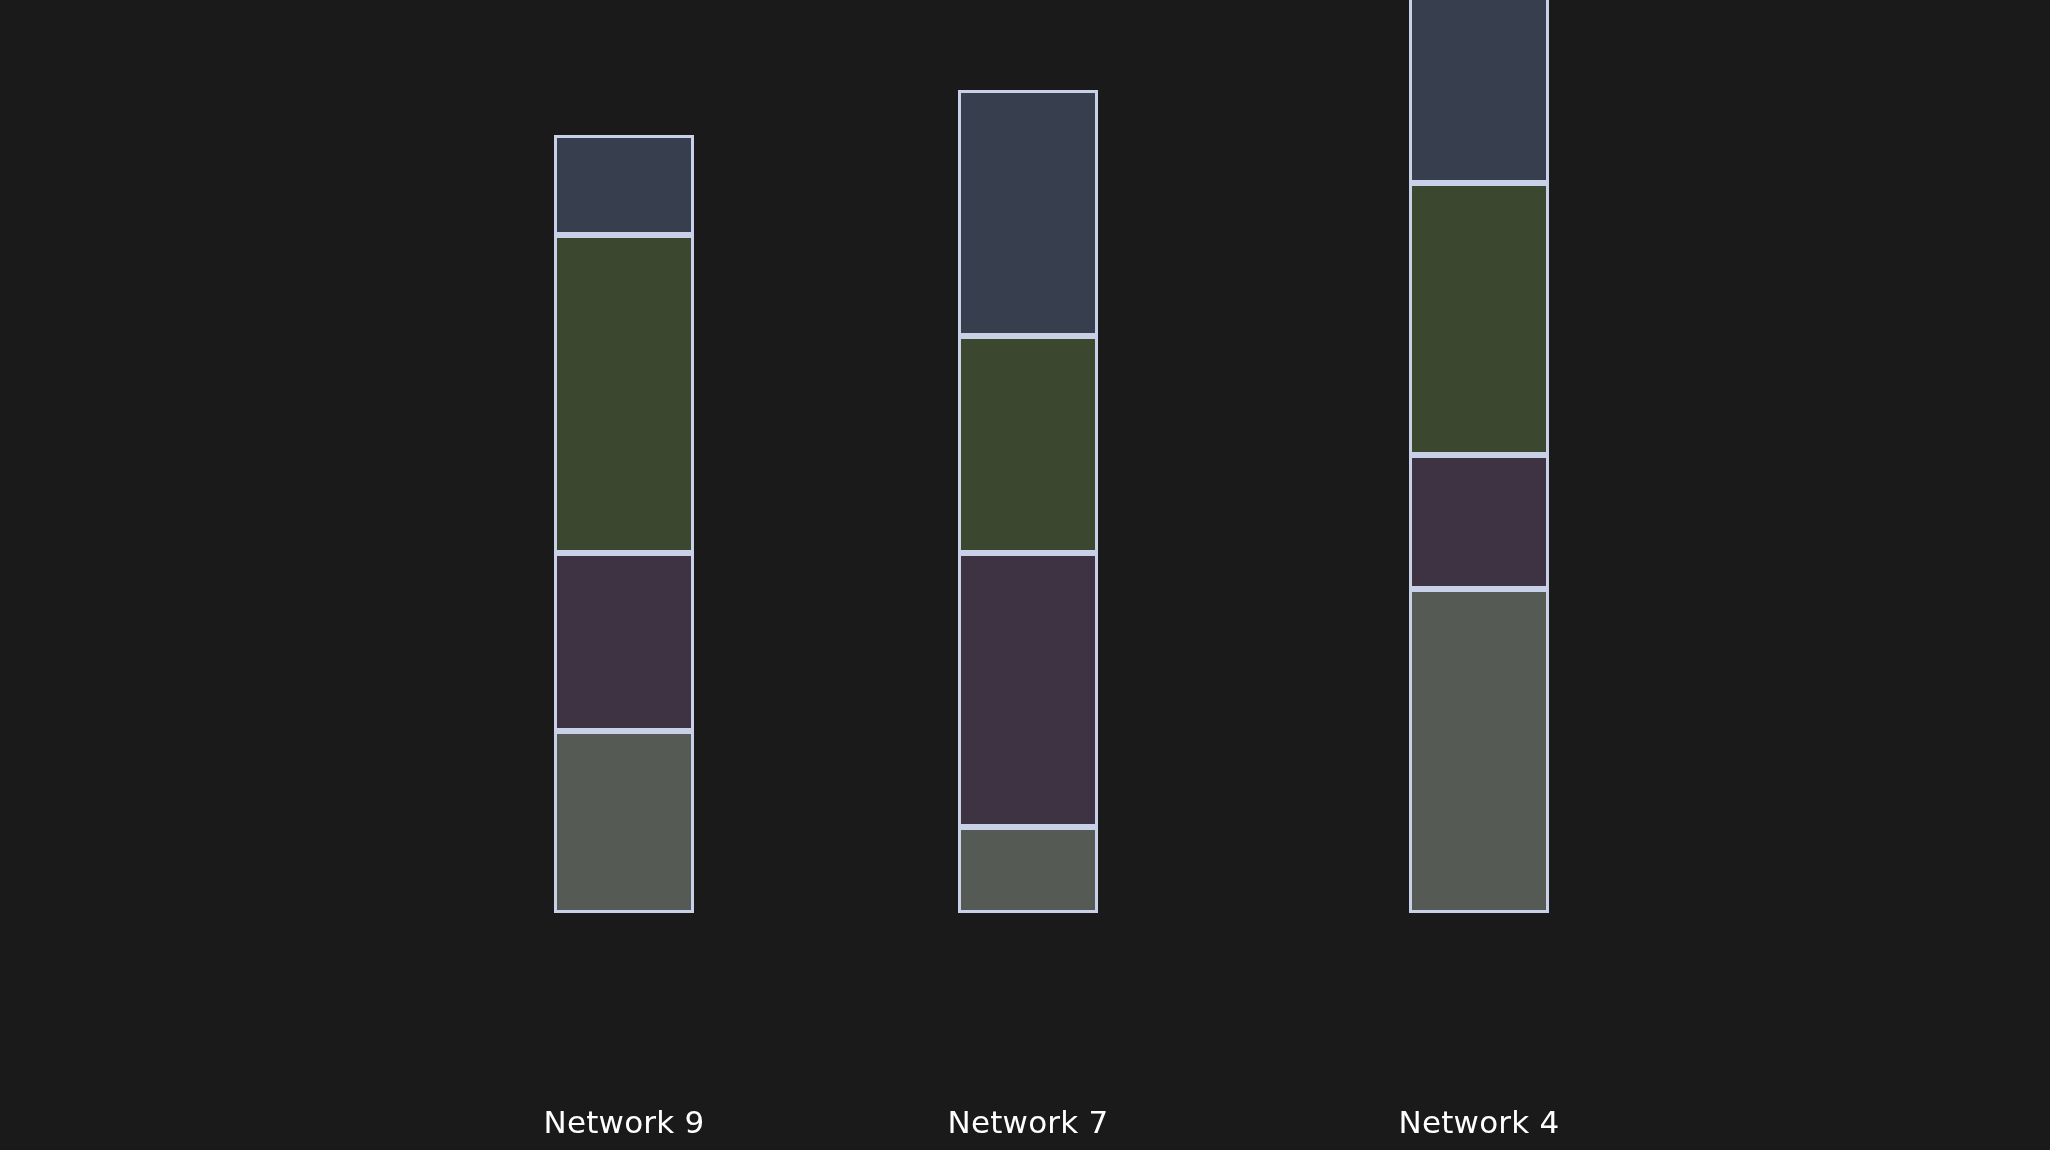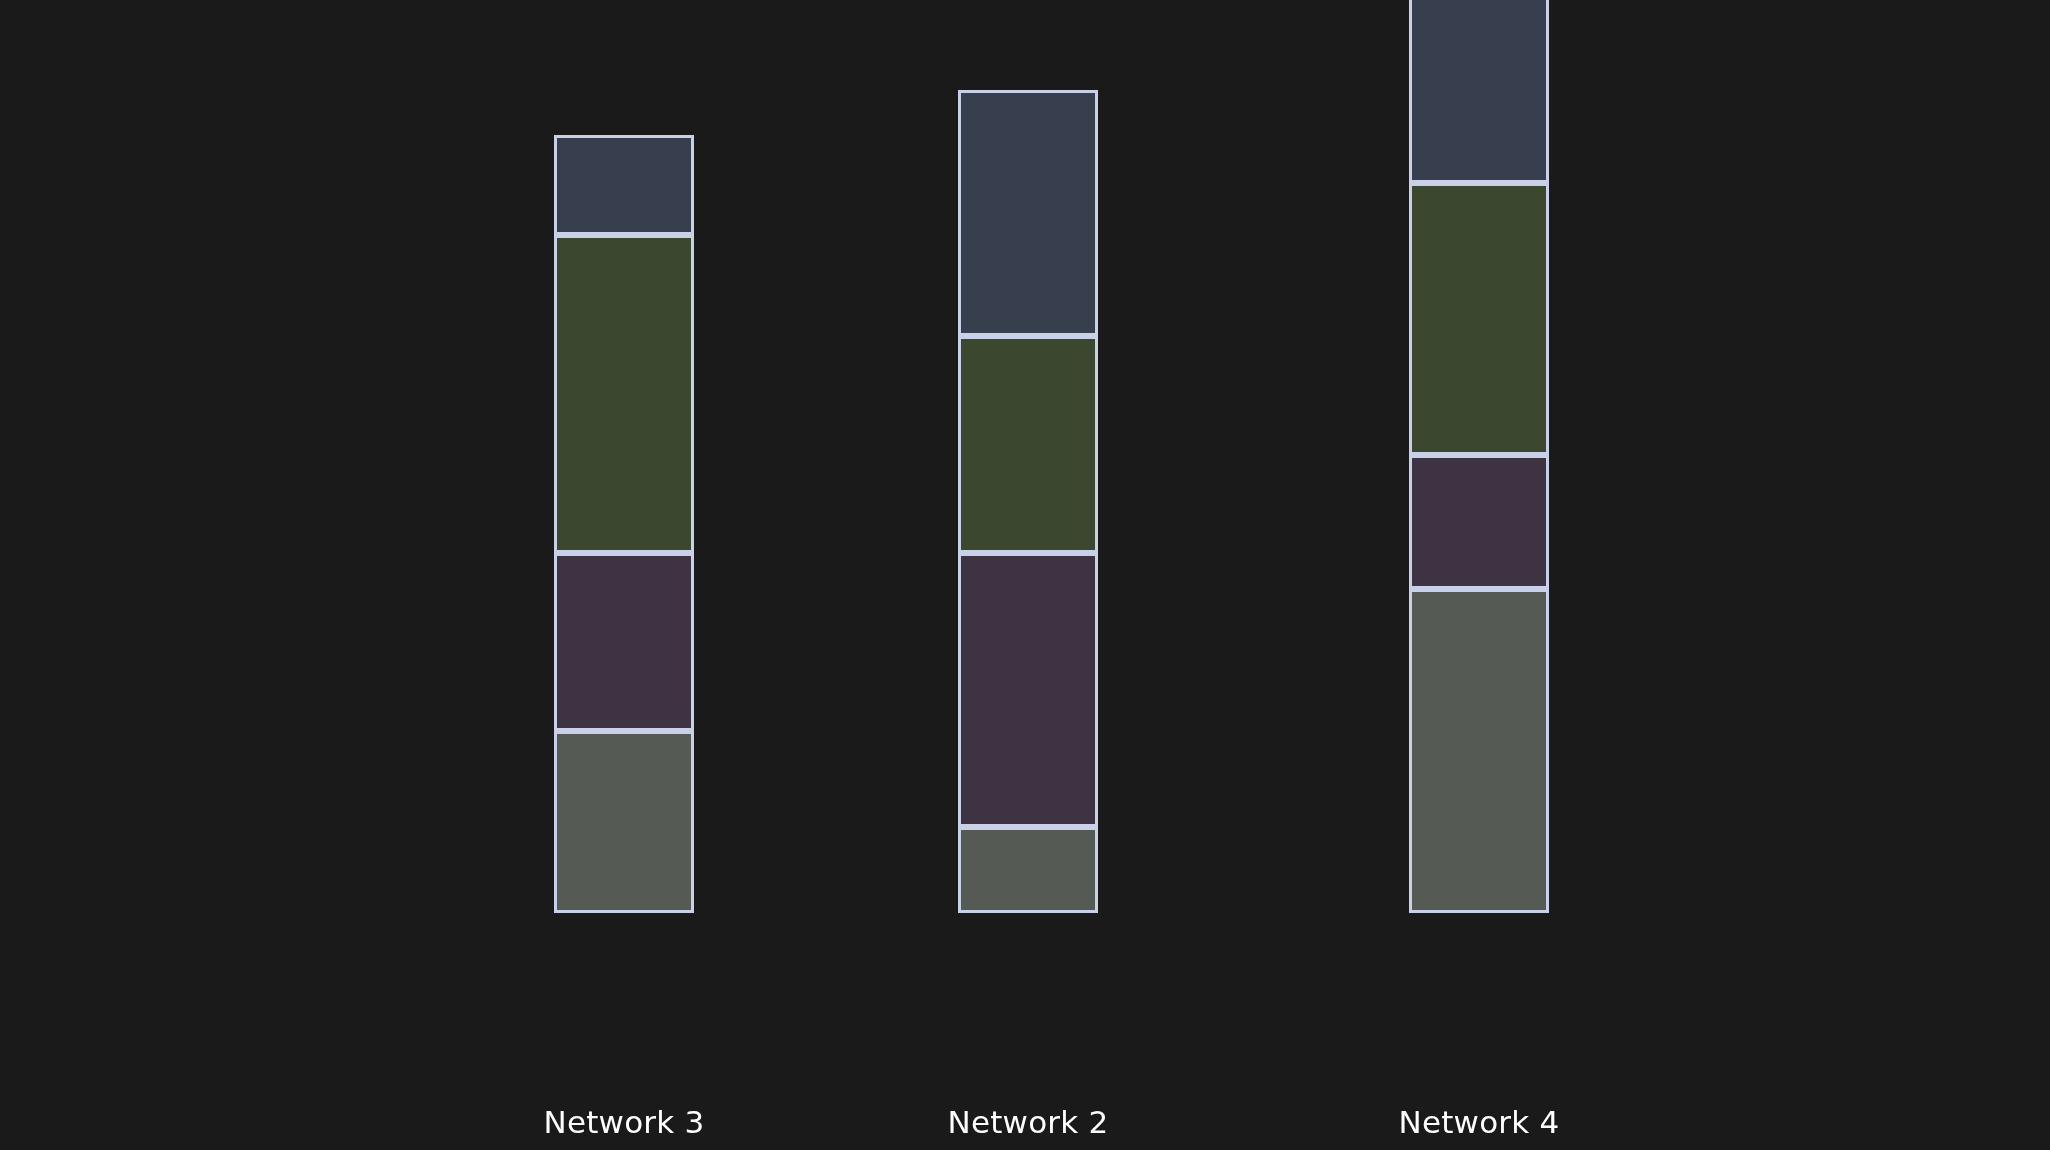--- a/index.html
+++ b/index.html
@@ -81,26 +81,26 @@
     </div>
 
     <div class="bar-stack" id="stack-2" style="left: 1409px; width: 140px; top: -4px; height: 917px;">
       <div class="bar-segment" style="height: 187px; background: rgb(55, 62, 78); border-color: rgb(201, 209, 233); border-width: 3px;"></div>
       <div class="bar-segment" style="height: 272px; background: rgb(60, 71, 47); border-color: rgb(201, 209, 233); border-width: 3px;"></div>
       <div class="bar-segment" style="height: 134px; background: rgb(61, 51, 66); border-color: rgb(201, 209, 233); border-width: 3px;"></div>
       <div class="bar-segment" style="height: 324px; background: rgb(85, 91, 84); border-color: rgb(201, 209, 233); border-width: 3px;"></div>
     </div>
 
     <div class="bar-label" id="label-0" style="left: 414px; width: 420px; top: 1063px; font-size: 31px; color: rgb(255, 255, 255);">
-      <span class="label-line">Network 3</span>
+      <span class="label-line">Network 9</span>
       
     </div>
 
     <div class="bar-label" id="label-1" style="left: 818px; width: 420px; top: 1063px; font-size: 31px; color: rgb(255, 255, 255);">
-      <span class="label-line">Network 2</span>
+      <span class="label-line">Network 7</span>
       
     </div>
 
     <div class="bar-label" id="label-2" style="left: 1269px; width: 420px; top: 1063px; font-size: 31px; color: rgb(255, 255, 255);">
       <span class="label-line">Network 4</span>
       
     </div>
 
   </div>
 </div>

